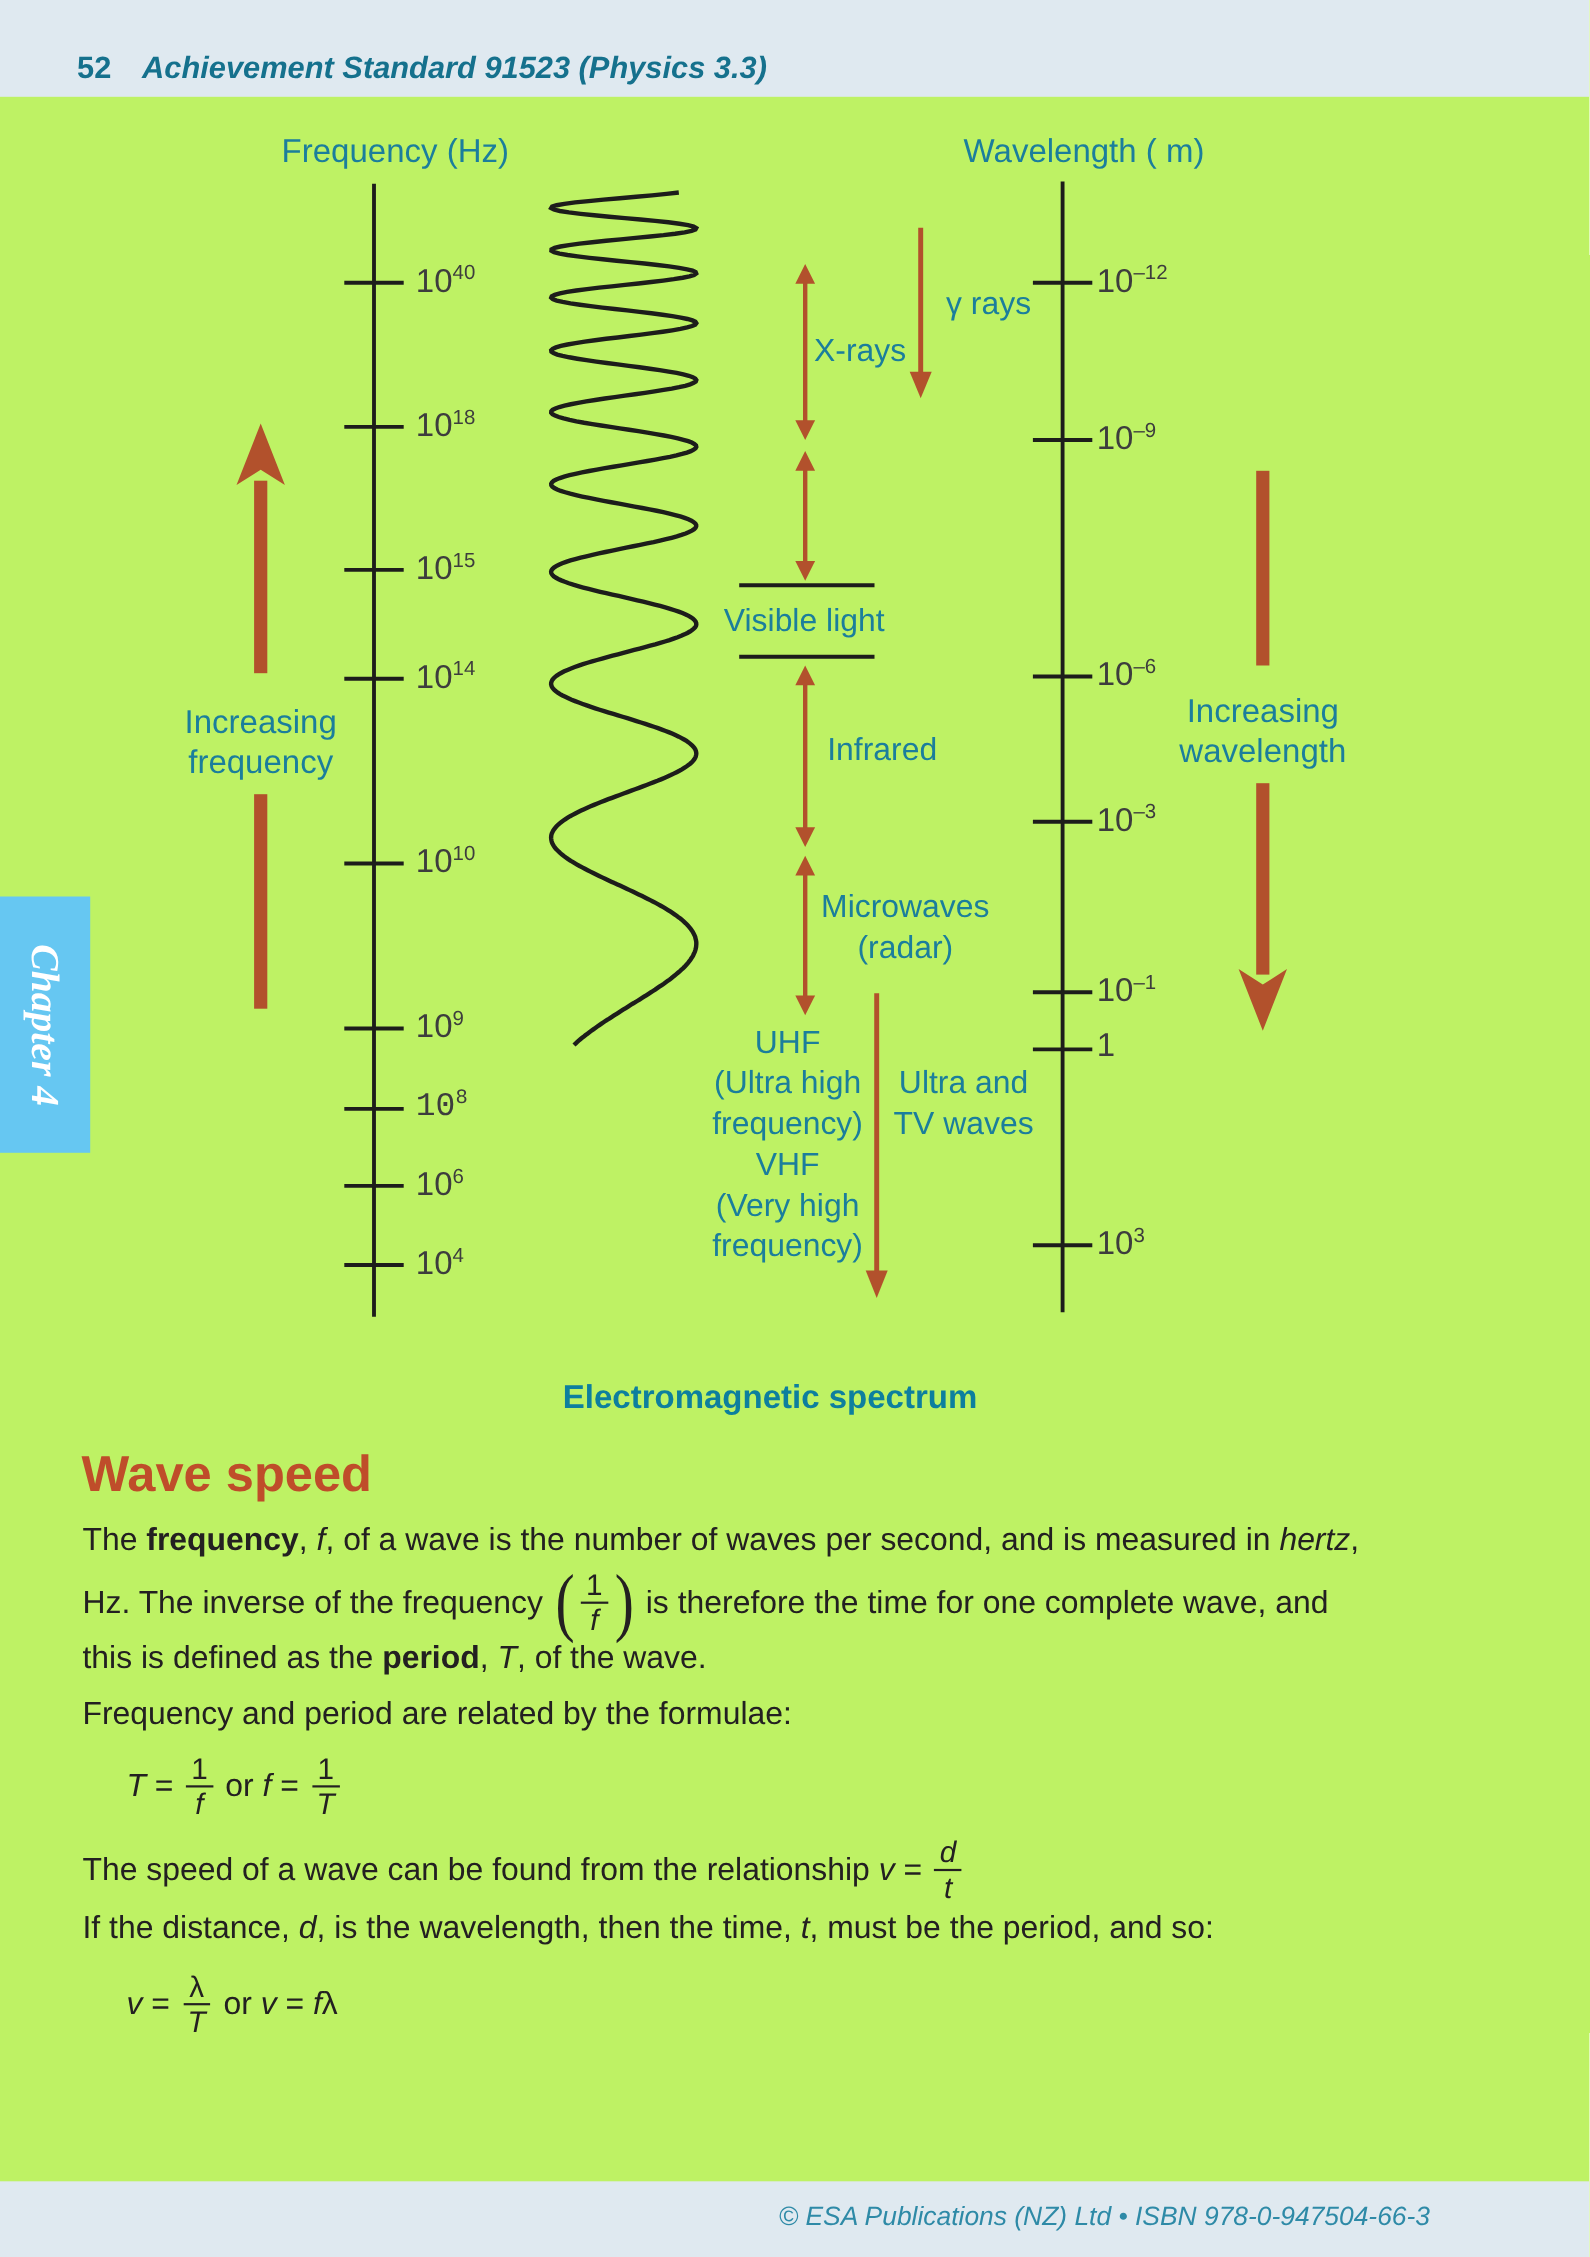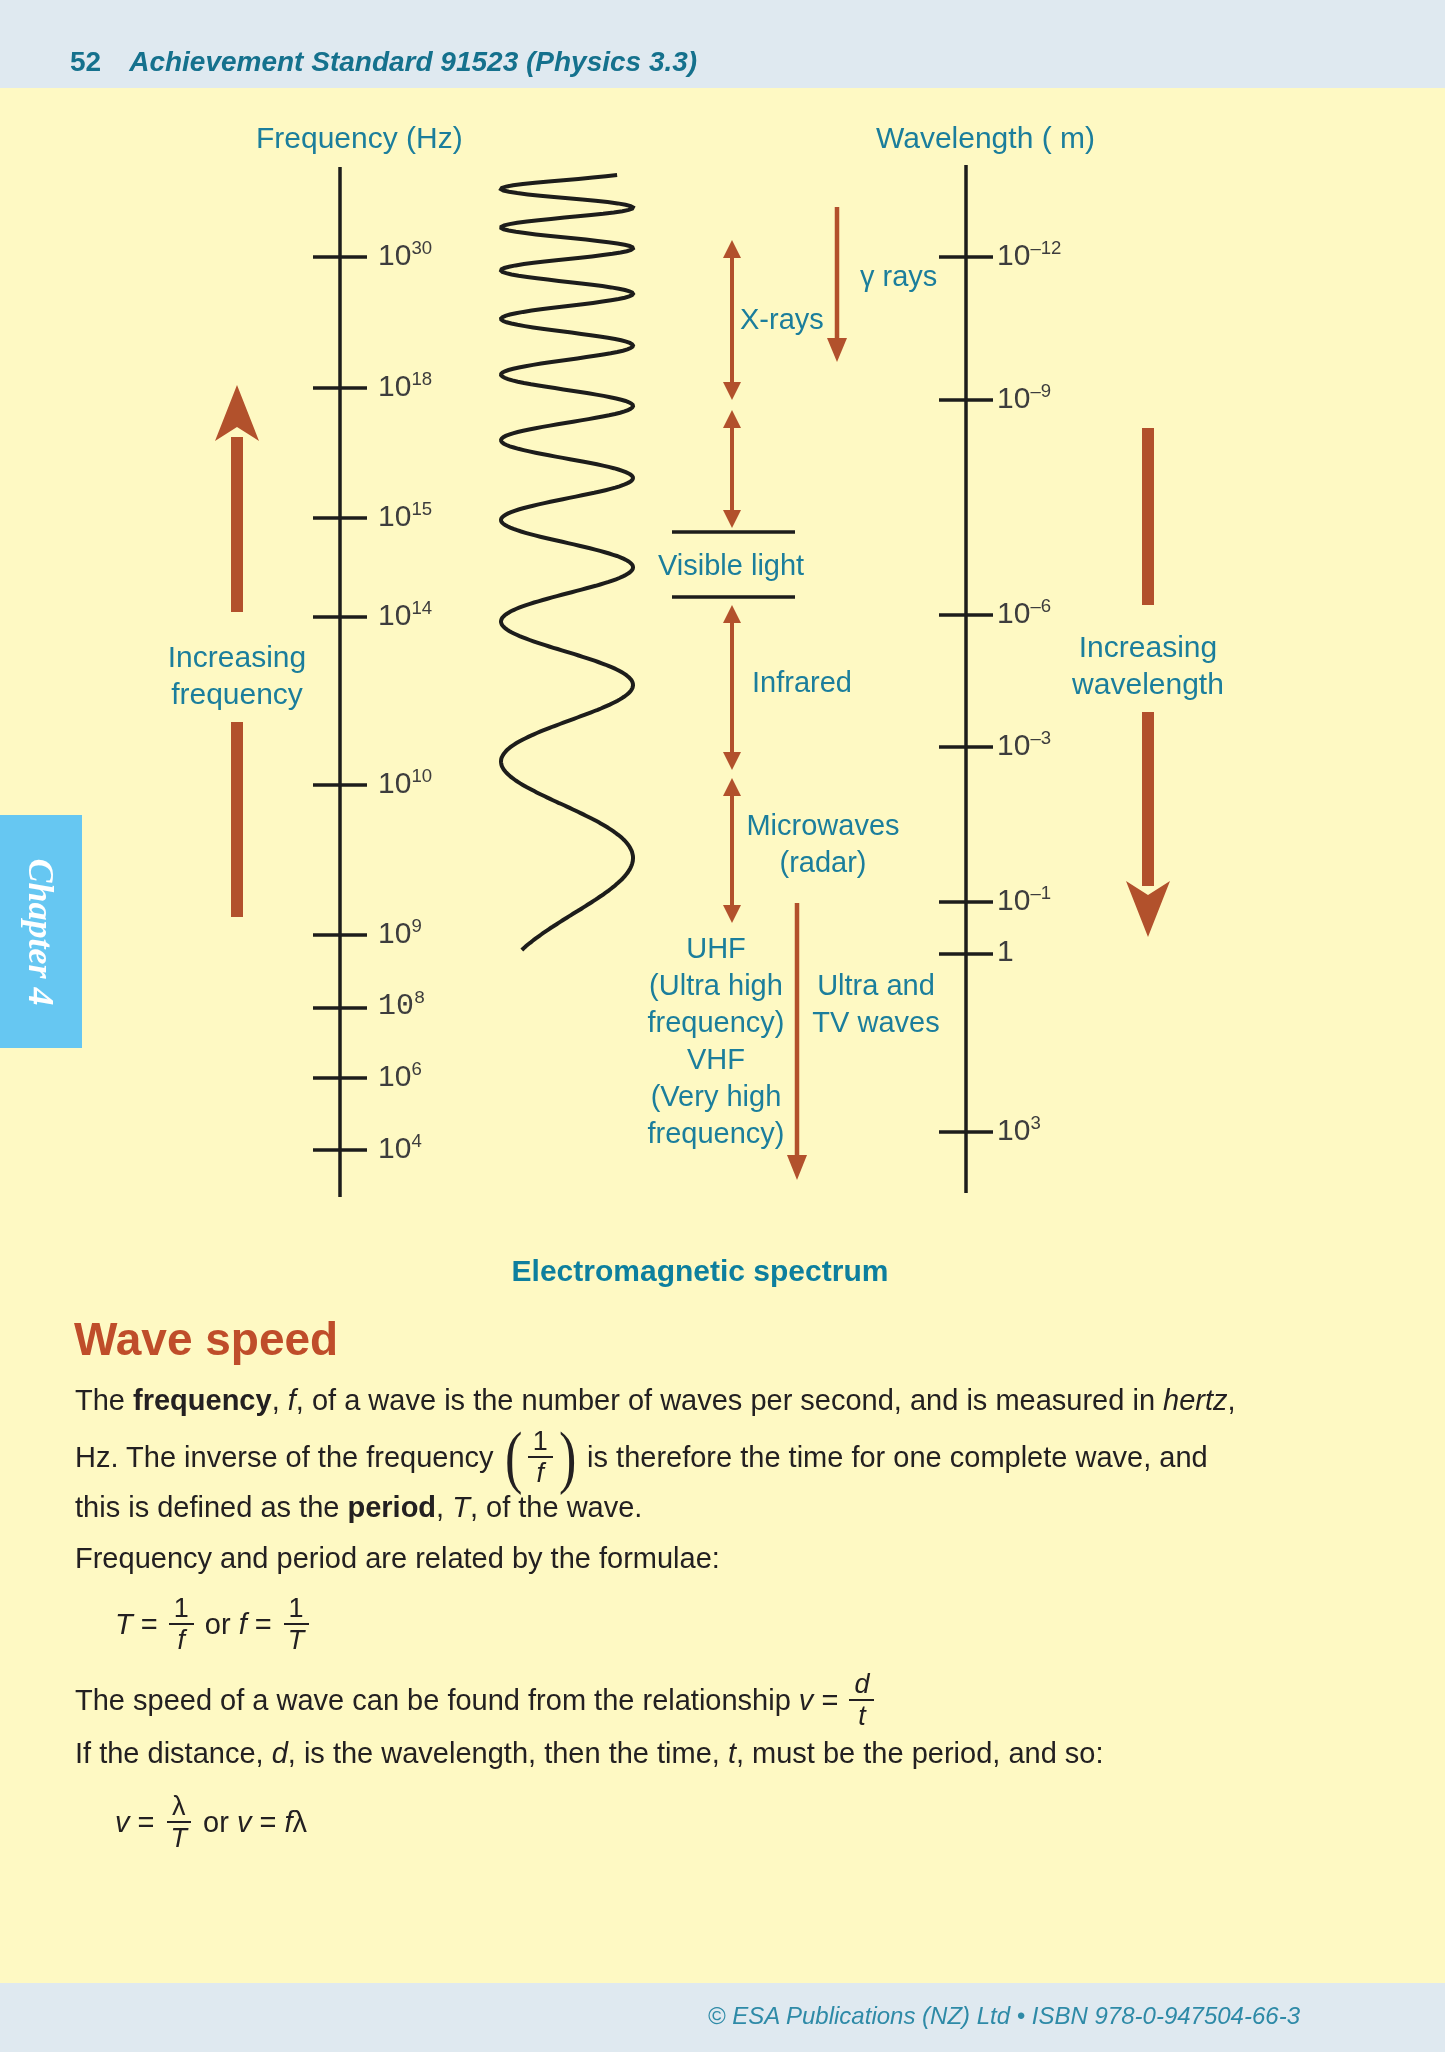--- a/index.html
+++ b/index.html
@@ -1,16 +1,16 @@
 <!DOCTYPE html>
 <html><head>
 <meta charset="utf-8">
 <style>
   html,body{margin:0;padding:0;background:#ffffff;}
-  .page{position:relative;width:1445px;height:2052px;background:#fef9c3;
+  .page{position:relative;width:1445px;height:2052px;background:#bef264;
         font-family:"Liberation Sans",sans-serif;overflow:hidden;color:#232021;}
   
   .band{position:absolute;left:0;width:1445px;background:#dfe9f0;}
   .band.top{top:0;height:88px;}
   .band.bottom{top:1983px;height:69px;}
   .hdr{position:absolute;top:46px;left:70px;font-size:28px;color:#15718d;white-space:nowrap;}
   .hdr .num{font-weight:bold;font-style:normal;margin-right:28px;}
   .hdr .ttl{font-weight:bold;font-style:italic;}
   .footer-text{position:absolute;top:2002px;right:145px;font-size:24px;font-style:italic;color:#2e8aa7;white-space:nowrap;}
   
@@ -122,21 +122,21 @@
     <g fill="#b2512c">
       <rect x="1142" y="428" width="12" height="177"></rect>
       <rect x="1142" y="712" width="12" height="174"></rect>
       <path d="M1148 937 L1126 881 L1148 895 L1170 881 Z"></path>
     </g>
   </svg>
 
   <div class="axis-title" style="left:256px;top:121px;">Frequency (Hz)</div>
   <div class="axis-title" style="left:876px;top:121px;">Wavelength ( m)</div>
   <div id="freq-tick-labels">
-      <div class="tick-label" style="left: 378px; top: 237px;">10<sup>30</sup></div>
+      <div class="tick-label" style="left: 378px; top: 237px;">10<sup>40</sup></div>
       <div class="tick-label" style="left: 378px; top: 368px;">10<sup>18</sup></div>
       <div class="tick-label" style="left: 378px; top: 498px;">10<sup>15</sup></div>
       <div class="tick-label" style="left: 378px; top: 597px;">10<sup>14</sup></div>
       <div class="tick-label" style="left: 378px; top: 765px;">10<sup>10</sup></div>
       <div class="tick-label" style="left: 378px; top: 915px;">10<sup>9</sup></div>
       <div class="tick-label" style="left: 378px; top: 988px; font-family: Liberation Mono, monospace;">10<sup>8</sup></div>
       <div class="tick-label" style="left: 378px; top: 1058px;">10<sup>6</sup></div>
       <div class="tick-label" style="left: 378px; top: 1130px;">10<sup>4</sup></div>
     </div>
   <div id="wave-tick-labels">

